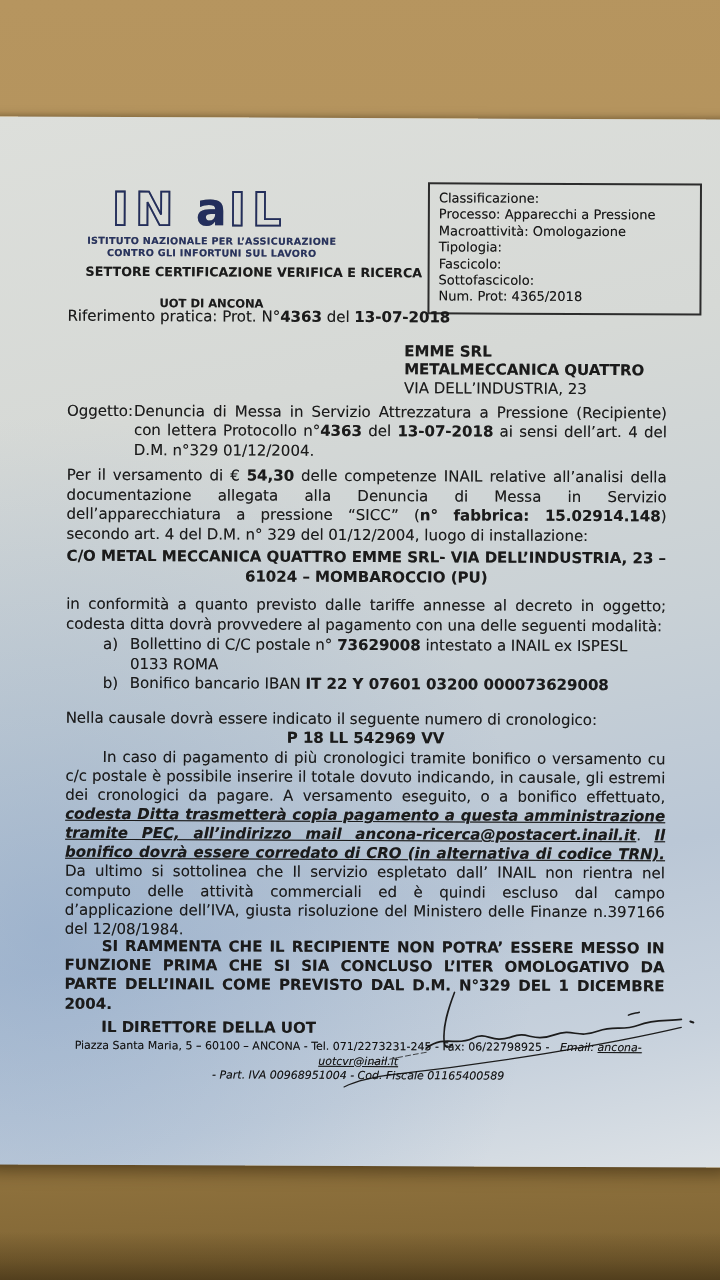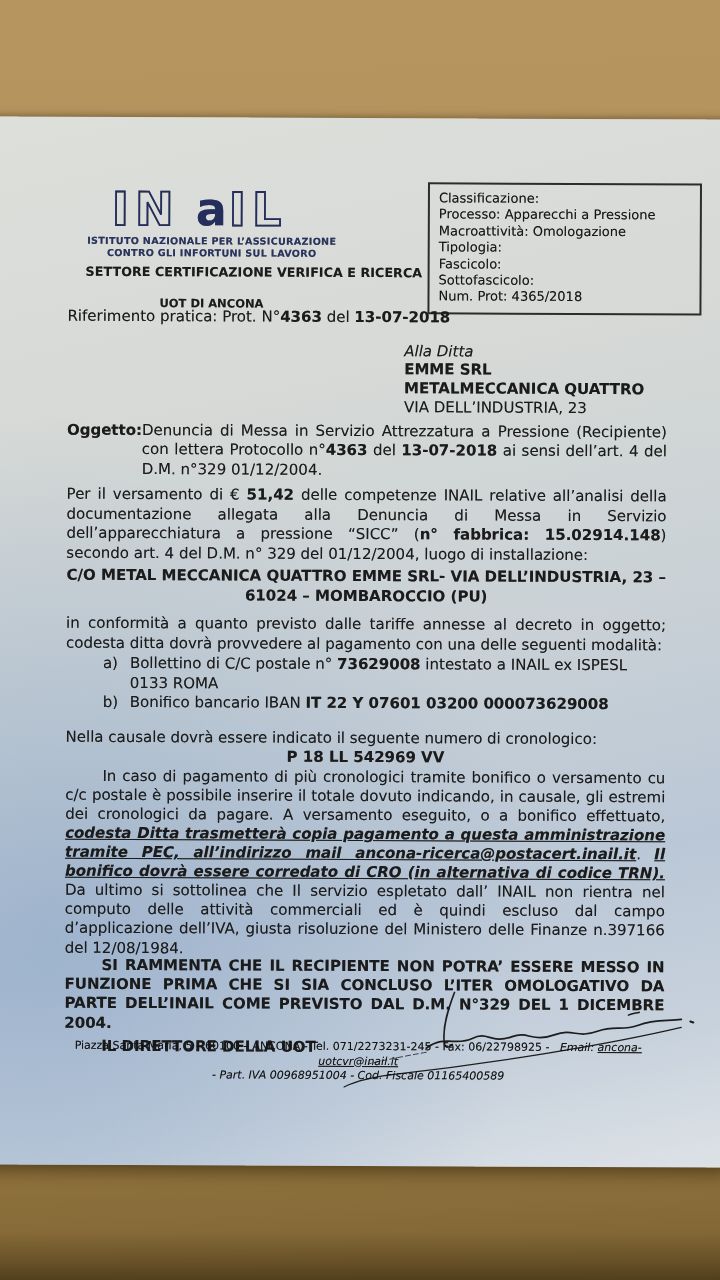--- a/index.html
+++ b/index.html
@@ -46,21 +46,21 @@
   b,.b { font-weight:700; }
   .biu { font-weight:700; font-style:italic; text-decoration:underline; }
 
   .ref-line { font-size:15px; }
 
   .recipient { margin:14px 0 0 337px; line-height:18.8px; }
   .recipient .ditta { font-style:italic; }
   .recipient .bold { font-weight:700; }
 
   .subject { display:flex; margin-top:5px; }
-  .subject .lbl { flex:0 0 67px; font-weight:700; }
+  .subject .lbl { flex:0 0 67px; font-weight:400; }
   .subject .txt { flex:1; text-align:justify; }
 
   .pay-intro { margin-top:6px; }
 
   .loc { text-align:center; font-weight:700; margin-top:3px; line-height:19.5px; }
 
   .conf { margin-top:9px; }
 
   .opts { margin-top:1px; }
   .opt { display:flex; }
@@ -111,32 +111,31 @@
       <div>Fascicolo:</div>
       <div>Sottofascicolo:</div>
       <div>Num. Prot: 4365/2018</div>
     </div>
 
     <div class="flow">
 
       <div class="ref-line"><span>Riferimento pratica: Prot. N°</span><b>4363</b><span> del </span><b>13-07-2018</b></div>
 
       <div class="recipient">
-        <div class="ditta">Alla Ditta</div>
         <div class="bold">EMME SRL</div>
         <div class="bold">METALMECCANICA QUATTRO</div>
         <div>VIA DELL’INDUSTRIA, 23</div>
       </div>
 
       <div class="subject">
         <div class="lbl">Oggetto:</div>
         <div class="txt"><span>Denuncia di Messa in Servizio Attrezzatura a Pressione (Recipiente) con lettera Protocollo n°</span><b>4363</b><span> del </span><b>13-07-2018</b><span> ai sensi dell’art. 4 del D.M. n°329 01/12/2004.</span></div>
       </div>
 
-      <div class="pay-intro just"><span>Per il versamento di € </span><b>51,42</b><span> delle competenze INAIL relative all’analisi della documentazione allegata alla Denuncia di Messa in Servizio dell’apparecchiatura a pressione “SICC” (</span><b>n° fabbrica: 15.02914.148</b><span>) secondo art. 4 del D.M. n° 329 del 01/12/2004, luogo di installazione:</span></div>
+      <div class="pay-intro just"><span>Per il versamento di € </span><b>54,30</b><span> delle competenze INAIL relative all’analisi della documentazione allegata alla Denuncia di Messa in Servizio dell’apparecchiatura a pressione “SICC” (</span><b>n° fabbrica: 15.02914.148</b><span>) secondo art. 4 del D.M. n° 329 del 01/12/2004, luogo di installazione:</span></div>
 
       <div class="loc">
         <div>C/O METAL MECCANICA QUATTRO EMME SRL- VIA DELL’INDUSTRIA, 23 –</div>
         <div>61024 – MOMBAROCCIO (PU)</div>
       </div>
 
       <div class="conf just">in conformità a quanto previsto dalle tariffe annesse al decreto in oggetto; codesta ditta dovrà provvedere al pagamento con una delle seguenti modalità:</div>
 
       <div class="opts">
         <div class="opt">

